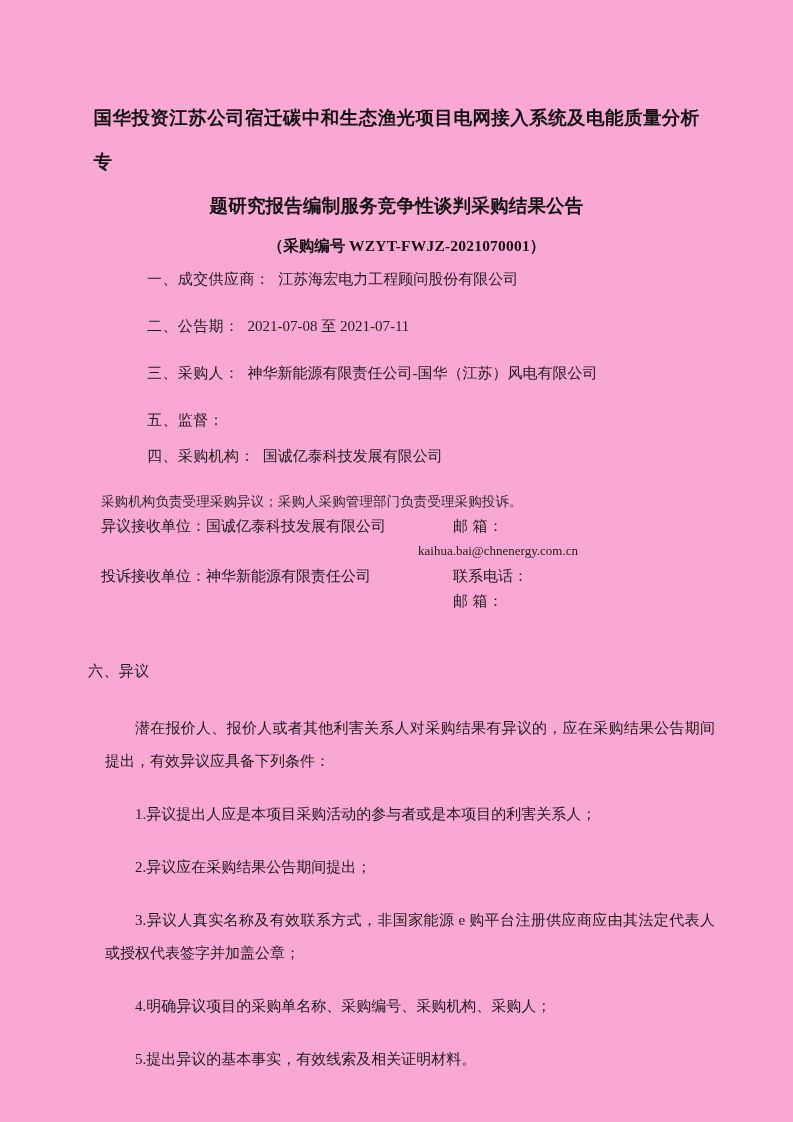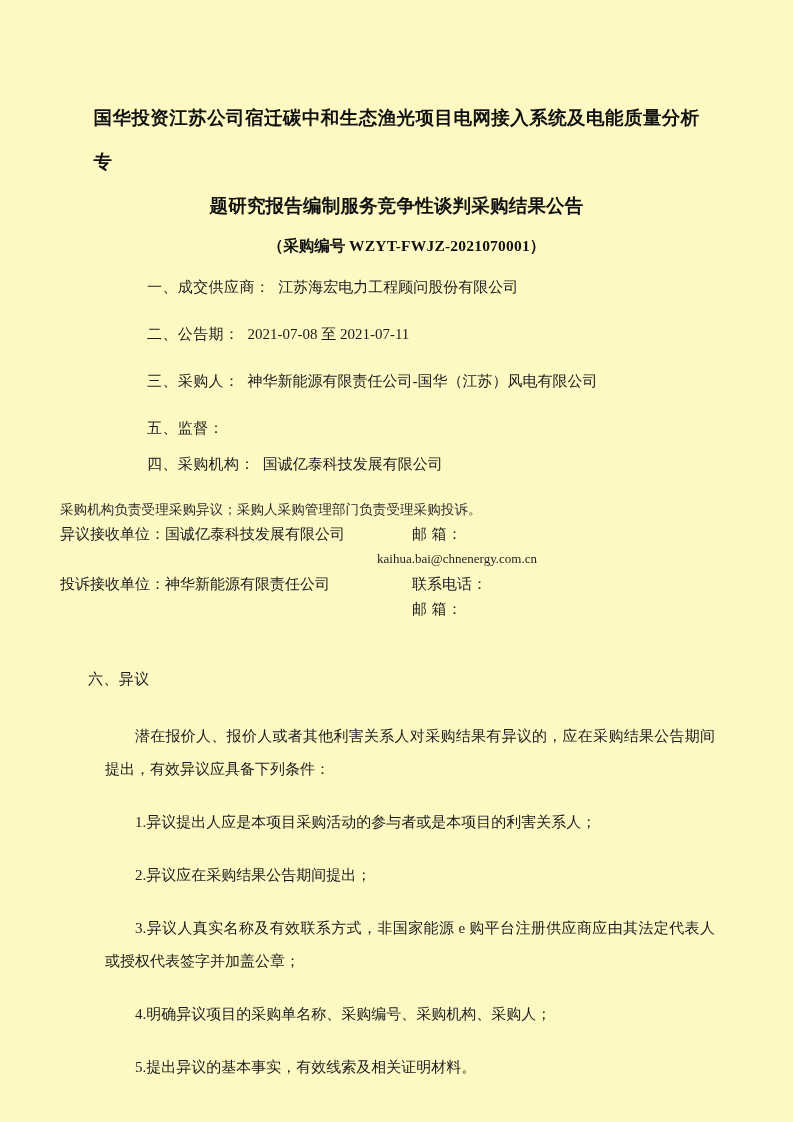--- a/index.html
+++ b/index.html
@@ -14,21 +14,21 @@
     color: #1c1c1c;
     -webkit-font-smoothing: antialiased;
   }
   .page {
     position: relative;
     width: 793px;
     height: 1122px;
     box-sizing: border-box;
     padding: 0;
     overflow: hidden;
-    background: #fef9c3;
+    background: #f9a8d4;
   }
 
   
   .title-block {
     padding-top: 96px;
     text-align: center;
   }
   .doc-title {
     font-size: 18.5px;
     font-weight: bold;
@@ -57,21 +57,21 @@
     color: #111111;
     padding-left: 20px;
   }
   .doc-subtitle .code {
     font-family: "Liberation Serif", "DejaVu Serif", serif;
     letter-spacing: 0.2px;
   }
 
   
   .body-area {
-    margin-top: 14px;
+    margin-top: 6px;
     padding-left: 0;
   }
   .section-line {
     font-size: 15px;
     line-height: 22px;
     margin: 0 0 25px 0;
     padding-left: 147px;
     color: #1c1c1c;
     white-space: nowrap;
   }
@@ -81,21 +81,21 @@
   .section-line .sec-value {
     margin-left: 8px;
   }
   .section-line.supervision {
     margin-bottom: 14px;
   }
 
   
   .supervision-block {
     margin-top: 20px;
-    padding-left: 60px;
+    padding-left: 101px;
     font-size: 14.5px;
     color: #1c1c1c;
   }
   .sup-note {
     font-size: 13.5px;
     line-height: 20px;
     margin: 0 0 2px 0;
     letter-spacing: 0.1px;
     color: #2a2a2a;
   }

